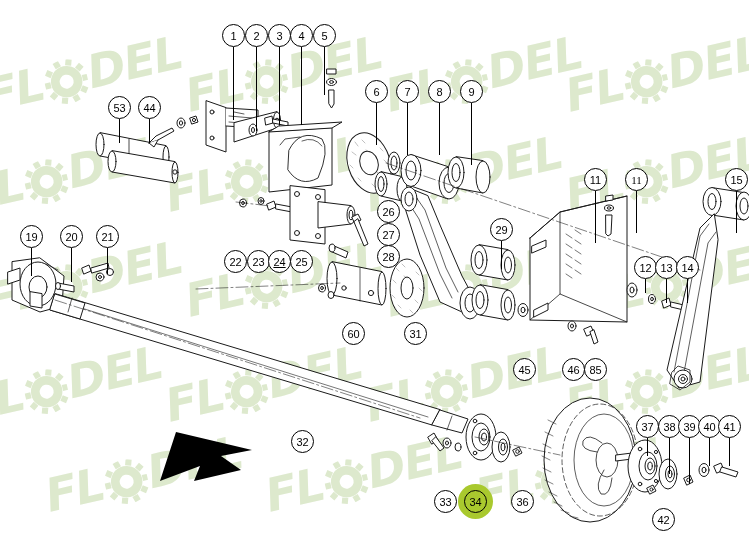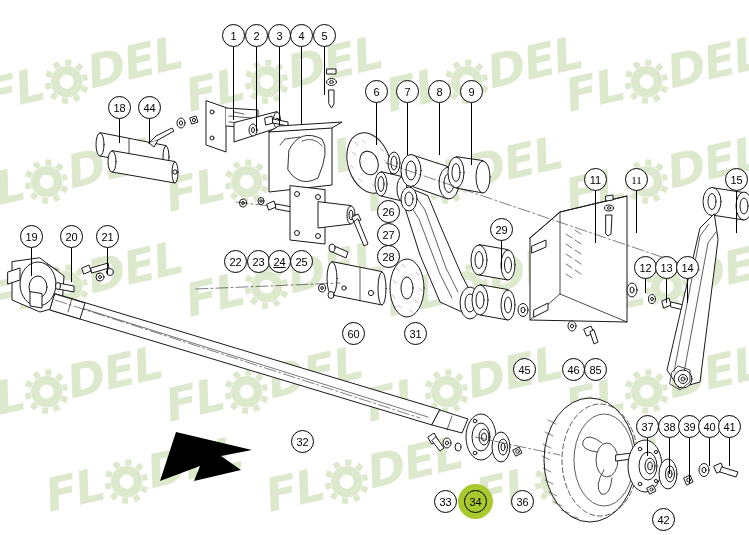--- a/index.html
+++ b/index.html
@@ -831,21 +831,21 @@
       </div>
       <div class="leader" style="left: 729px; top: 438px; width: 1px; height: 28px;"></div>
       <div class="callout" style="left: 718px; top: 415px;">
         <span>41</span>
       </div>
       <div class="callout" style="left: 652px; top: 508px;">
         <span>42</span>
       </div>
       <div class="leader" style="left: 119px; top: 119px; width: 1px; height: 24px;"></div>
       <div class="callout" style="left: 108px; top: 96px;">
-        <span>18</span>
+        <span>53</span>
       </div>
       <div class="leader" style="left: 149px; top: 119px; width: 1px; height: 24px;"></div>
       <div class="callout" style="left: 138px; top: 96px;">
         <span>44</span>
       </div>
       <div class="callout" style="left: 513px; top: 358px;">
         <span>45</span>
       </div>
       <div class="callout" style="left: 562px; top: 358px;">
         <span>46</span>

